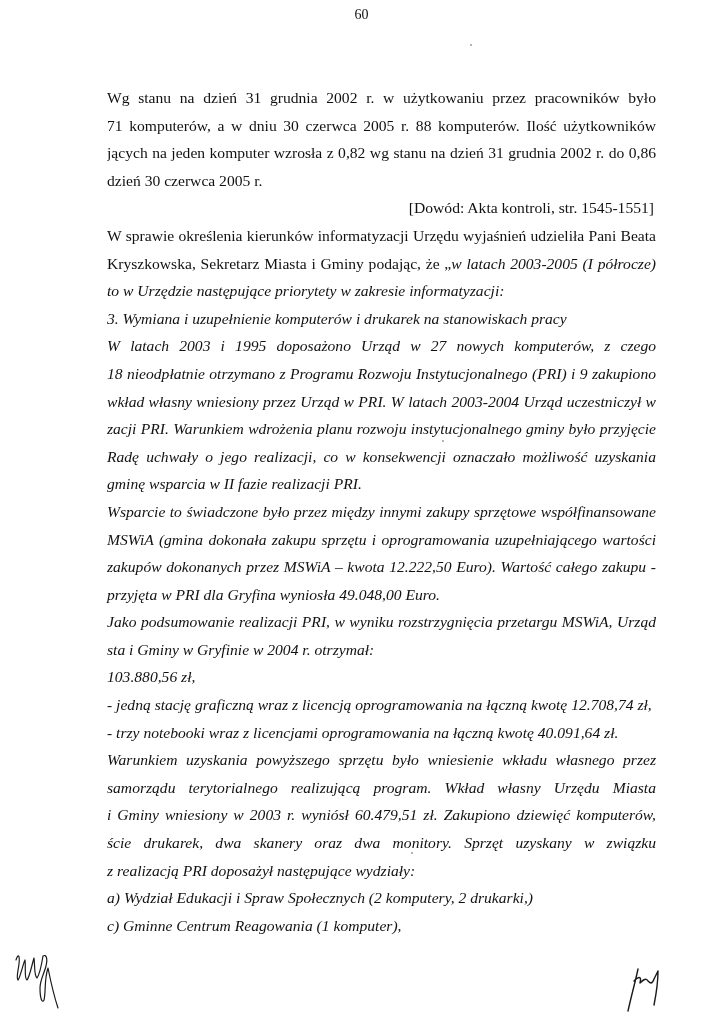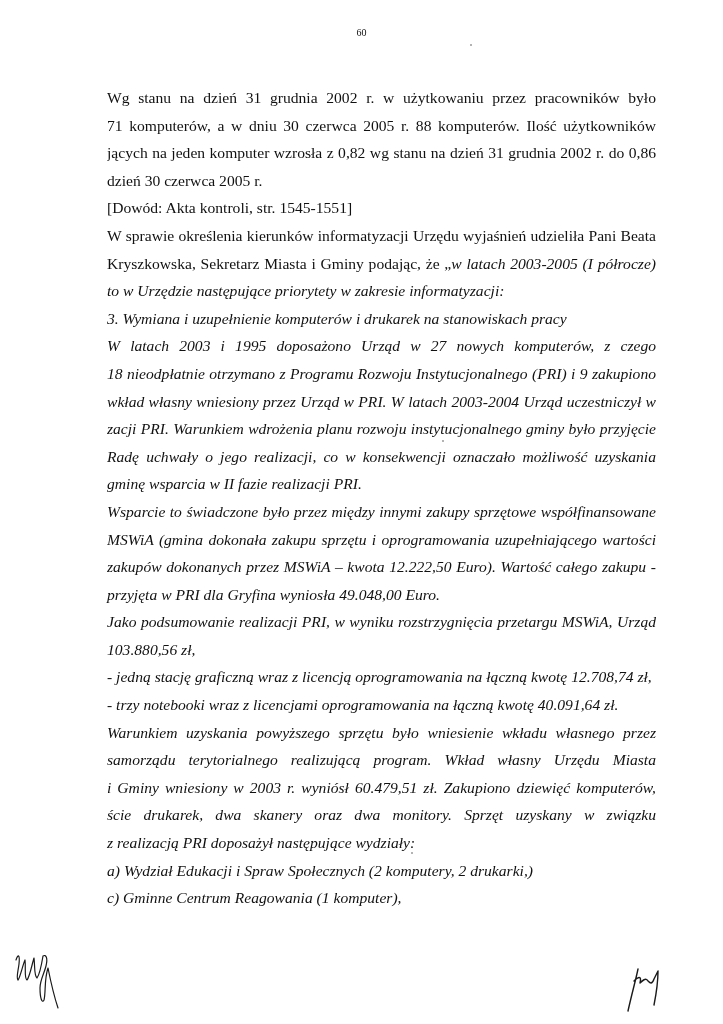--- a/index.html
+++ b/index.html
@@ -10,25 +10,25 @@
     body {
       width: 723px;
       height: 1024px;
       position: relative;
       overflow: hidden;
       font-family: "Liberation Serif", "DejaVu Serif", serif;
       color: #111111;
     }
     .page-number {
       position: absolute;
-      top: 27px;
+      top: 7px;
       left: 0;
       width: 723px;
       text-align: center;
-      font-size: 10px;
+      font-size: 14px;
     }
     .content {
       position: absolute;
       top: 84px;
       left: 107px;
       width: 549px;
       font-size: 15.6px;
       line-height: 27.6px;
     }
     .line {
@@ -36,21 +36,21 @@
       white-space: nowrap;
       height: 27.6px;
     }
     .justify {
       text-align: justify;
       text-align-last: justify;
       white-space: normal;
       overflow: hidden;
     }
     .right {
-      text-align: left;
+      text-align: right;
       padding-right: 2px;
     }
     .it {
       font-style: italic;
     }
     .sig {
       position: absolute;
     }
     .sig-left {
       left: 10px;
@@ -95,20 +95,21 @@
   <span class="line it justify">18 nieodpłatnie otrzymano z Programu Rozwoju Instytucjonalnego (PRI) i 9 zakupiono jako</span>
   <span class="line it justify">wkład własny wniesiony przez Urząd w PRI. W latach 2003-2004 Urząd uczestniczył w reali-</span>
   <span class="line it justify">zacji PRI. Warunkiem wdrożenia planu rozwoju instytucjonalnego gminy było przyjęcie przez</span>
   <span class="line it justify">Radę uchwały o jego realizacji, co w konsekwencji oznaczało możliwość uzyskania przez</span>
   <span class="line it">gminę wsparcia w II fazie realizacji PRI.</span>
   <span class="line it justify">Wsparcie to świadczone było przez między innymi zakupy sprzętowe współfinansowane przez</span>
   <span class="line it justify">MSWiA (gmina dokonała zakupu sprzętu i oprogramowania uzupełniającego wartości 1/3</span>
   <span class="line it justify">zakupów dokonanych przez MSWiA – kwota 12.222,50 Euro). Wartość całego zakupu - kwota</span>
   <span class="line it">przyjęta w PRI dla Gryfina wyniosła 49.048,00 Euro.</span>
   <span class="line it justify">Jako podsumowanie realizacji PRI, w wyniku rozstrzygnięcia przetargu MSWiA, Urząd Mia-</span>
+  <span class="line it">sta i Gminy w Gryfinie w 2004 r. otrzymał:</span>
   <span class="line it">103.880,56 zł,</span>
   <span class="line it">- jedną stację graficzną wraz z licencją oprogramowania na łączną kwotę 12.708,74 zł,</span>
   <span class="line it">- trzy notebooki wraz z licencjami oprogramowania na łączną kwotę 40.091,64 zł.</span>
   <span class="line it justify">Warunkiem uzyskania powyższego sprzętu było wniesienie wkładu własnego przez jednostkę</span>
   <span class="line it justify">samorządu terytorialnego realizującą program. Wkład własny Urzędu Miasta</span>
   <span class="line it justify">i Gminy wniesiony w 2003 r. wyniósł 60.479,51 zł. Zakupiono dziewięć komputerów, piętna-</span>
   <span class="line it justify">ście drukarek, dwa skanery oraz dwa monitory. Sprzęt uzyskany w związku</span>
   <span class="line it">z realizacją PRI doposażył następujące wydziały:</span>
   <span class="line it">a) Wydział Edukacji i Spraw Społecznych (2 komputery, 2 drukarki,)</span>
   <span class="line it">c) Gminne Centrum Reagowania (1 komputer),</span>

